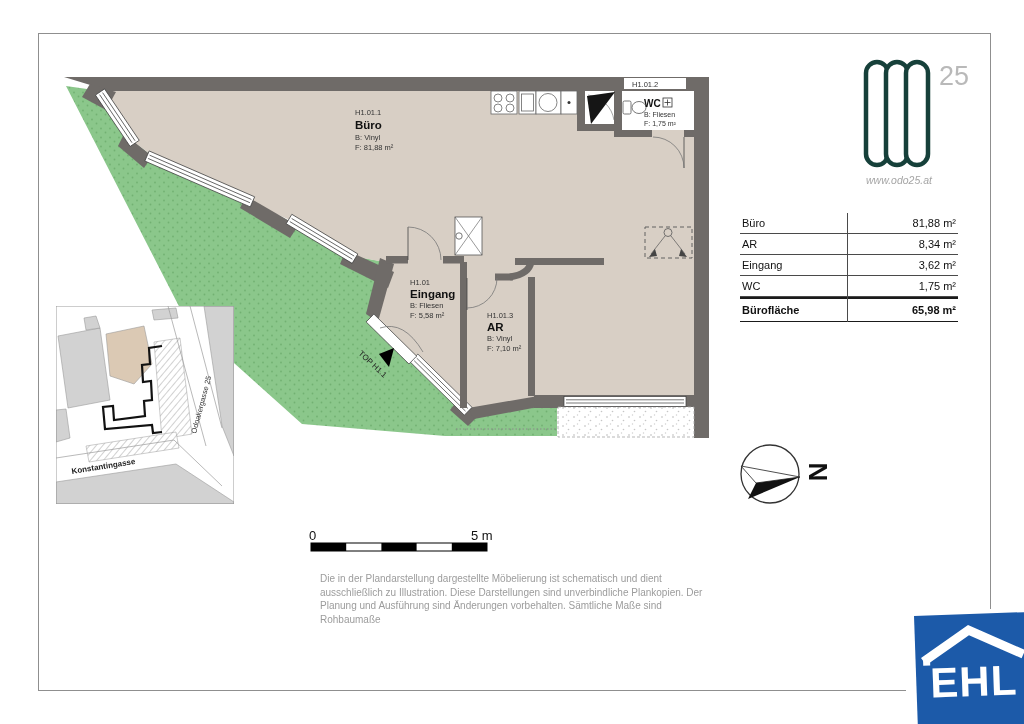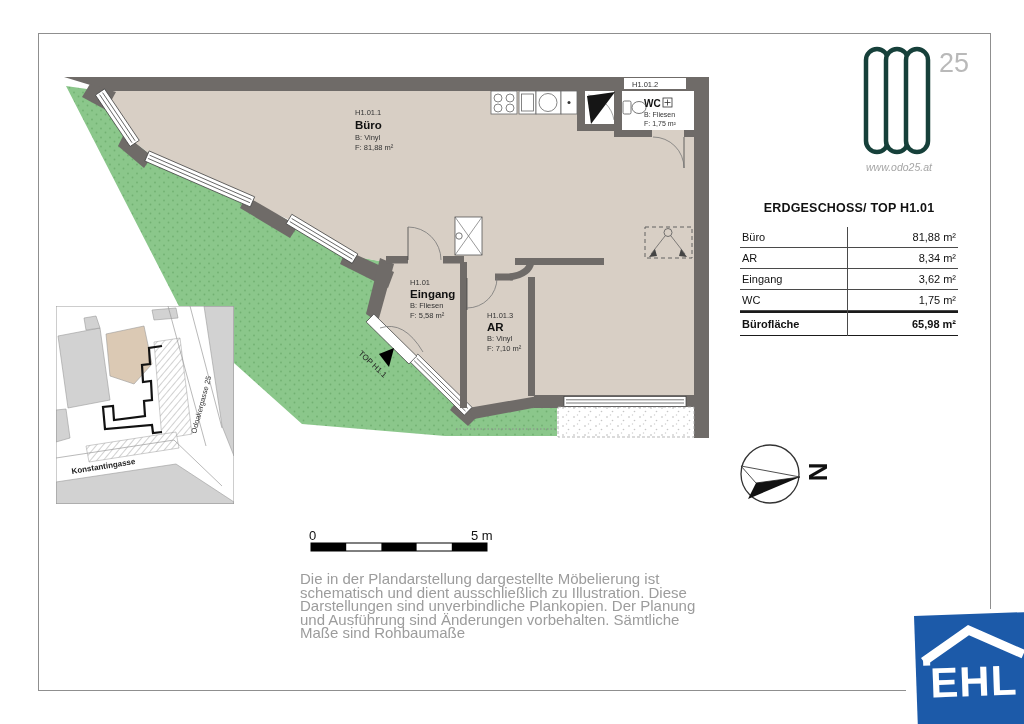--- a/index.html
+++ b/index.html
@@ -14,24 +14,24 @@
   
   .tablebox{position:absolute;left:740px;top:201px;width:218px;}
   .tabletitle{font-size:12.5px;font-weight:bold;color:#111;text-align:center;letter-spacing:.2px;}
   .tablerows{position:relative;margin-top:12px;}
   .vdiv{position:absolute;left:107px;top:0;bottom:0;width:1px;background:#4a4a4a;}
   .trow{display:flex;justify-content:space-between;align-items:center;height:20px;
         font-size:11px;color:#111;border-bottom:1px solid #4a4a4a;padding:0 2px;}
   .trow.first{border-top:none;}
   .trow.total{height:22px;font-weight:bold;border-top:2px solid #1a1a1a;border-bottom:1.6px solid #1a1a1a;align-items:center;}
   
-  .disclaimer{position:absolute;left:300px;top:572px;width:404px;font-size:15px;
+  .disclaimer{position:absolute;left:320px;top:572px;width:404px;font-size:10px;
               line-height:13.5px;color:#9c9c9c;}
   
-  .odologo{position:absolute;left:860px;top:40px;width:130px;height:142px;}
+  .odologo{position:absolute;left:860px;top:53px;width:130px;height:142px;}
   
   .ehlwrap{position:absolute;left:906px;top:609px;width:118px;height:115px;background:#fff;}
   .ehlbox{position:absolute;left:8px;top:7px;width:115px;height:112px;background:#1c5aa9;
           transform:rotate(-2deg);transform-origin:top left;}
   .ehltext{position:absolute;left:2px;top:44px;width:111px;text-align:center;color:#fff;
            font-size:42px;font-weight:bold;letter-spacing:1px;}
 </style>
 </head>
 <body>
 
@@ -240,21 +240,20 @@
         <line x1="134" y1="0" x2="166" y2="122" stroke-width="0.7"></line>
         <path d="M 106 40 L 93 42 L 94 58 L 86 59 L 87 76 L 95 75 L 96 94 L 88 95 L 89 110 L 58 114 L 57 100 L 47 101 L 49 123 L 96 119 L 97 127 L 106 126" fill="none" stroke="#111" stroke-width="2.2"></path>
         <text transform="translate(16,168) rotate(-9)" font-size="8" font-weight="600" fill="#222" stroke="none">Konstantingasse</text>
         <text transform="translate(140,128) rotate(-75)" font-size="7.5" fill="#333" stroke="none">Odoakergasse 25</text>
       </g>
       <rect x="56" y="306" width="178" height="198" fill="none" stroke="#9b9b9b" stroke-width="1"></rect>
     </g>
   </svg>
 
   <div class="tablebox">
-    <div class="tabletitle">ERDGESCHOSS/ TOP H1.01</div>
     <div class="tablerows">
       <div class="vdiv"></div>
       <div class="trow first">
         <span>Büro</span>
         <span>81,88 m²</span>
       </div>
       <div class="trow">
         <span>AR</span>
         <span>8,34 m²</span>
       </div>

